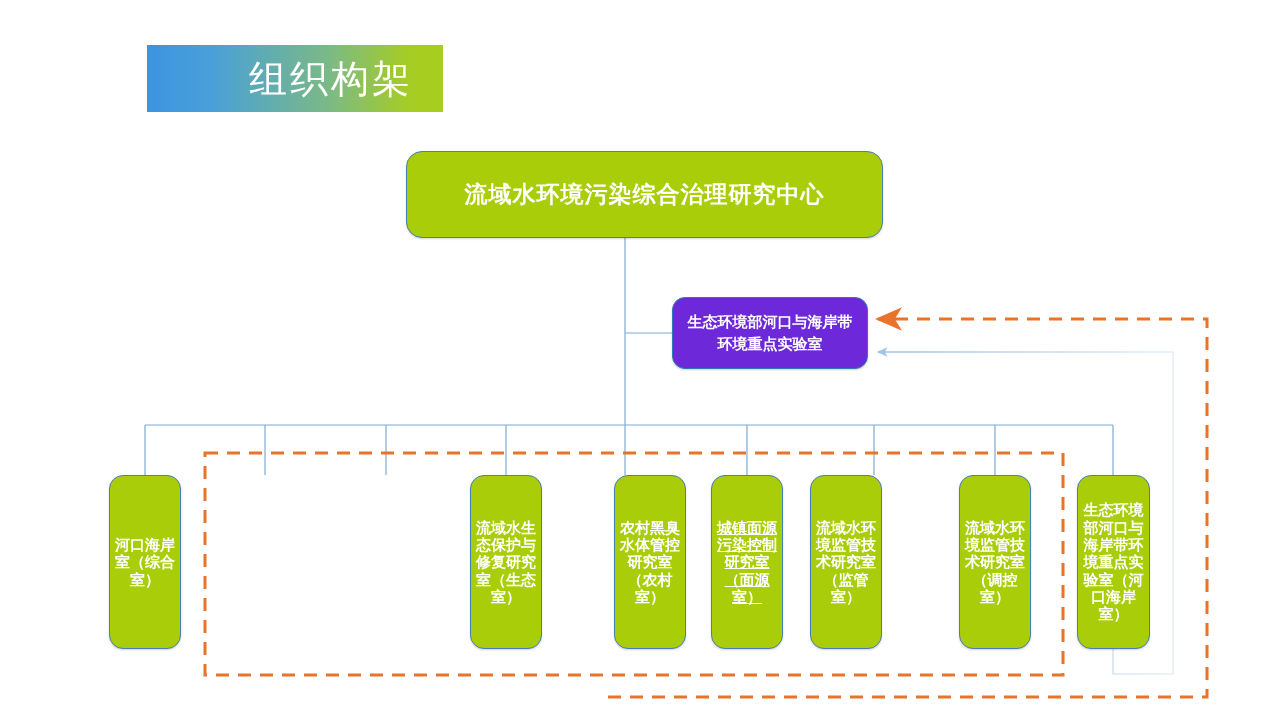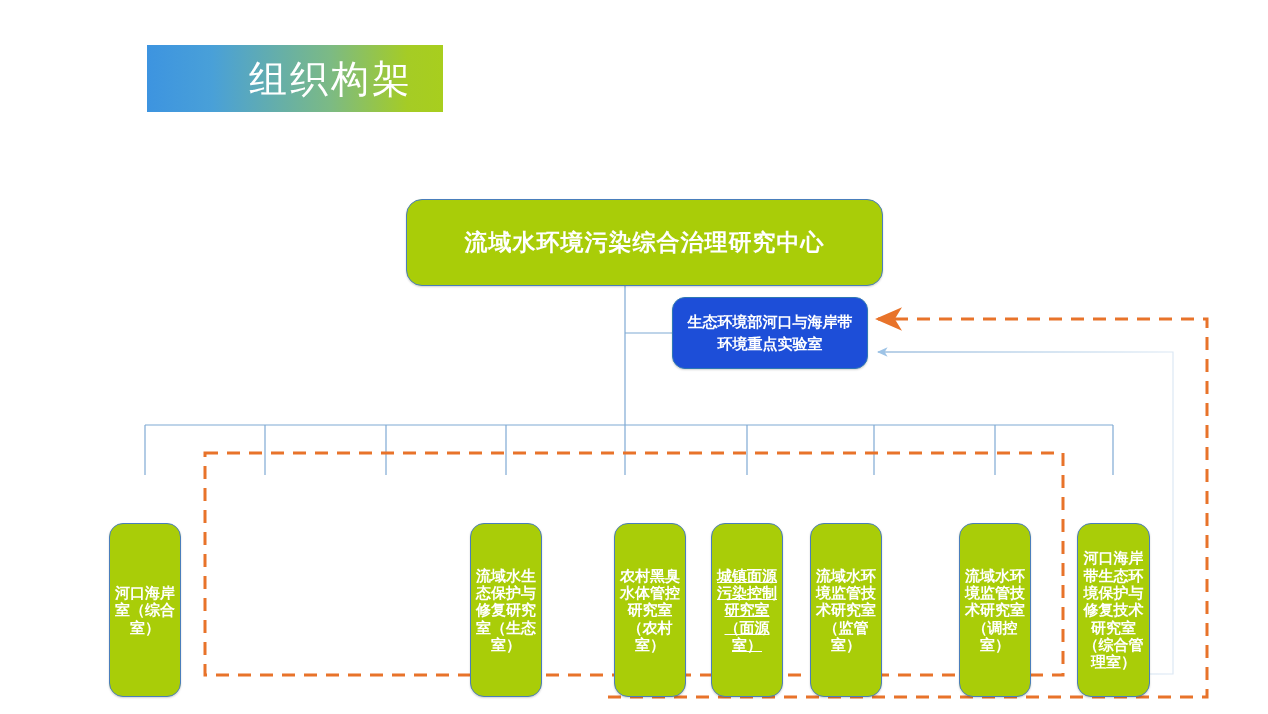--- a/index.html
+++ b/index.html
@@ -51,24 +51,23 @@
     justify-content: center;
     text-align: center;
     color: #ffffff;
     font-weight: bold;
     z-index: 5;
   }
   .node-green {
     background: #a9cd08;
     border: 1.5px solid #4a7ebb;
     box-shadow: 0 1px 2px rgba(0,0,0,0.18);
-    margin-top: 48px;
   }
   .node-blue {
-    background: #1d4ed8;
+    background: #6d28d9;
     border: 1.5px solid #2e78b4;
     box-shadow: 0 1px 2px rgba(0,0,0,0.18);
   }
   #node-root {
     left: 406px;
     top: 151px;
     width: 477px;
     height: 87px;
     border-radius: 16px;
     font-size: 23px;
@@ -178,16 +177,16 @@
   <div class="node node-green leaf" style="left:711px;text-decoration:underline;">
     <span class="leaf-label">城镇面源污染控制研究室（面源室）</span>
   </div>
   <div class="node node-green leaf" style="left:810px;align-items:center;">
     <span class="leaf-label">流域水环境监管技术研究室（监管室）</span>
   </div>
   <div class="node node-green leaf" style="left:959px;">
     <span class="leaf-label">流域水环境监管技术研究室（调控室）</span>
   </div>
   <div class="node node-green leaf" style="left:1077px; width:73px;">
-    <span class="leaf-label">河口海岸带生态环境保护与修复技术研究室（综合管理室）</span>
+    <span class="leaf-label">生态环境部河口与海岸带环境重点实验室（河口海岸室）</span>
   </div>
 
 </div>
 
 </body></html>

